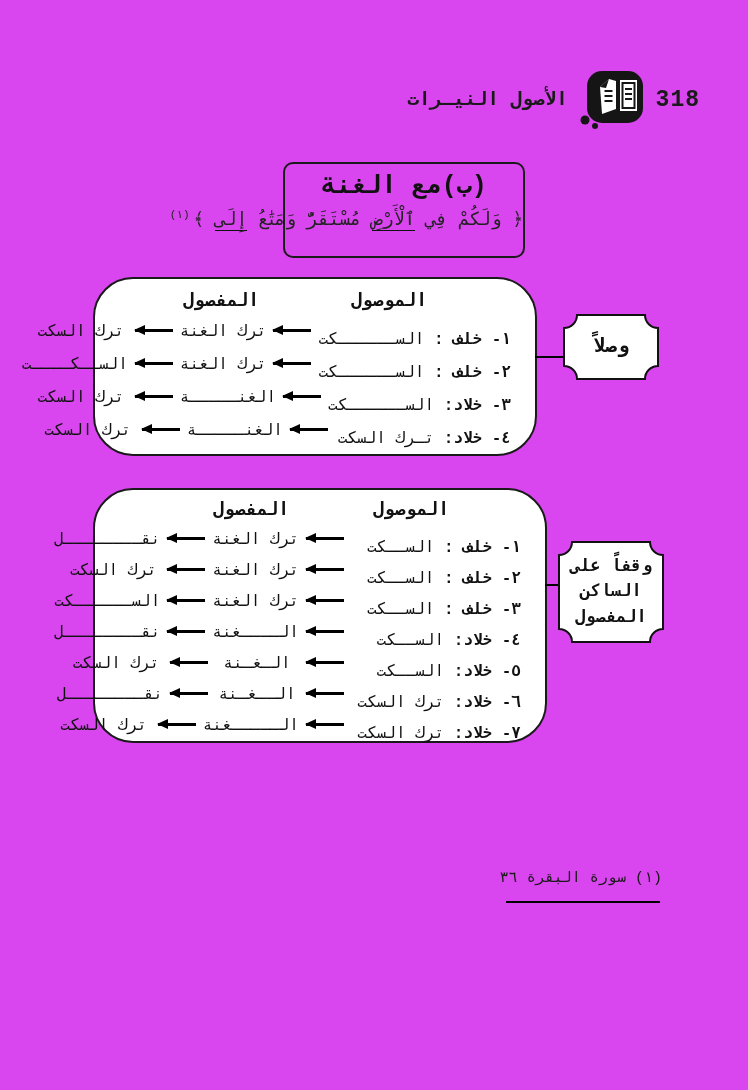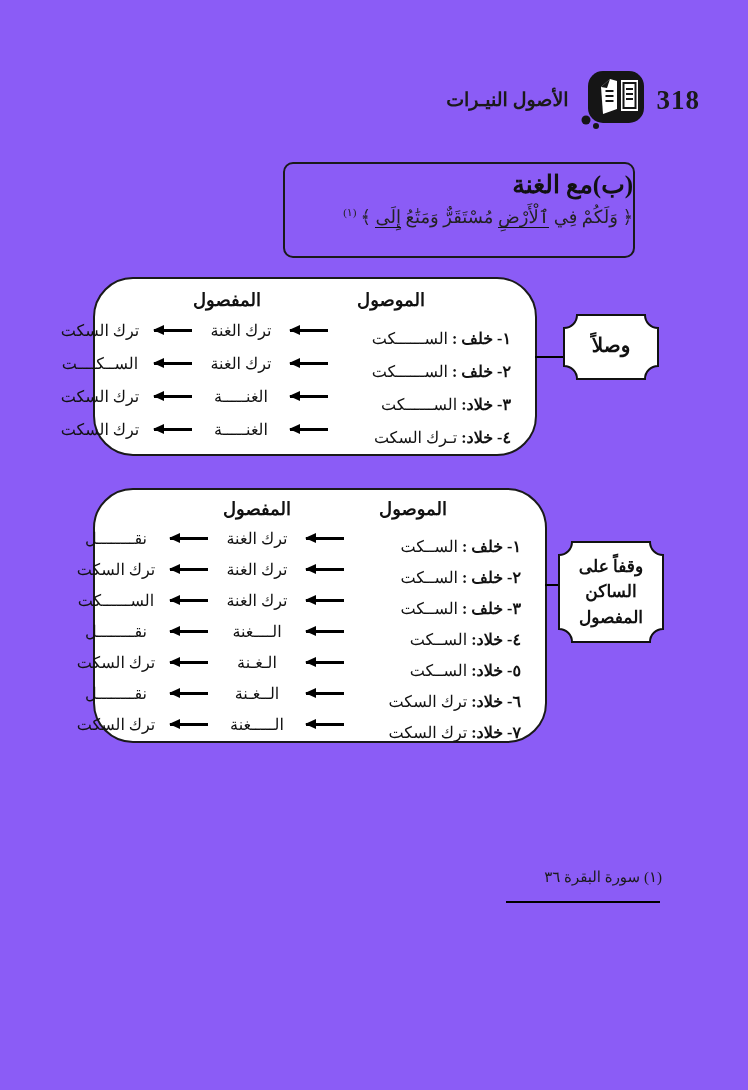--- a/index.html
+++ b/index.html
@@ -1,27 +1,27 @@
 <!DOCTYPE html>
 <html lang="ar"><head>
 <meta charset="utf-8">
 <style>
   html,body{margin:0;padding:0;background:#fff;}
-  .page{position:relative;width:748px;height:1090px;background:#8b5cf6;overflow:hidden;
-        font-family:Liberation Serif, serif;color:#111;}
+  .page{position:relative;width:748px;height:1090px;background:#d946ef;overflow:hidden;
+        font-family:Liberation Mono, monospace;color:#111;}
 
   
   .hdr{position:absolute;top:70px;right:48px;display:flex;align-items:center;gap:12px;}
   .hdr-title{direction:rtl;text-align:right;font-weight:bold;font-size:19px;line-height:1.4;color:#1a1a1a;}
-  .hdr-num{font-size:27px;font-weight:bold;letter-spacing:1px;color:#1a1a1a;}
-
-  
-  .title-box{position:absolute;left:283px;top:162px;width:352px;height:96px;
+  .hdr-num{font-size:23px;font-weight:bold;letter-spacing:1px;color:#1a1a1a;}
+
+  
+  .title-box{position:absolute;left:283px;top:162px;width:242px;height:96px;
              border:2px solid #1a1a1a;border-radius:10px;box-sizing:border-box;
-             text-align:right;padding-top:6px;}
+             text-align:center;padding-top:6px;}
   .main-title{font-size:25px;font-weight:bold;direction:rtl;}
   .verse{direction:rtl;font-size:18px;margin-top:7px;color:#222;white-space:nowrap;}
   .verse .u{border-bottom:1.6px solid #111;padding-bottom:0;}
   .fnmark{font-size:11px;vertical-align:super;margin-right:4px;}
 
   
   .big-box{position:absolute;border:2px solid #1a1a1a;border-radius:40px;box-sizing:border-box;background:#fff;}
   .box1{left:93px;top:277px;width:444px;height:179px;padding:10px 24px 0 28px;}
   .box2{left:93px;top:488px;width:454px;height:255px;padding:8px 24px 0 24px;}
 

